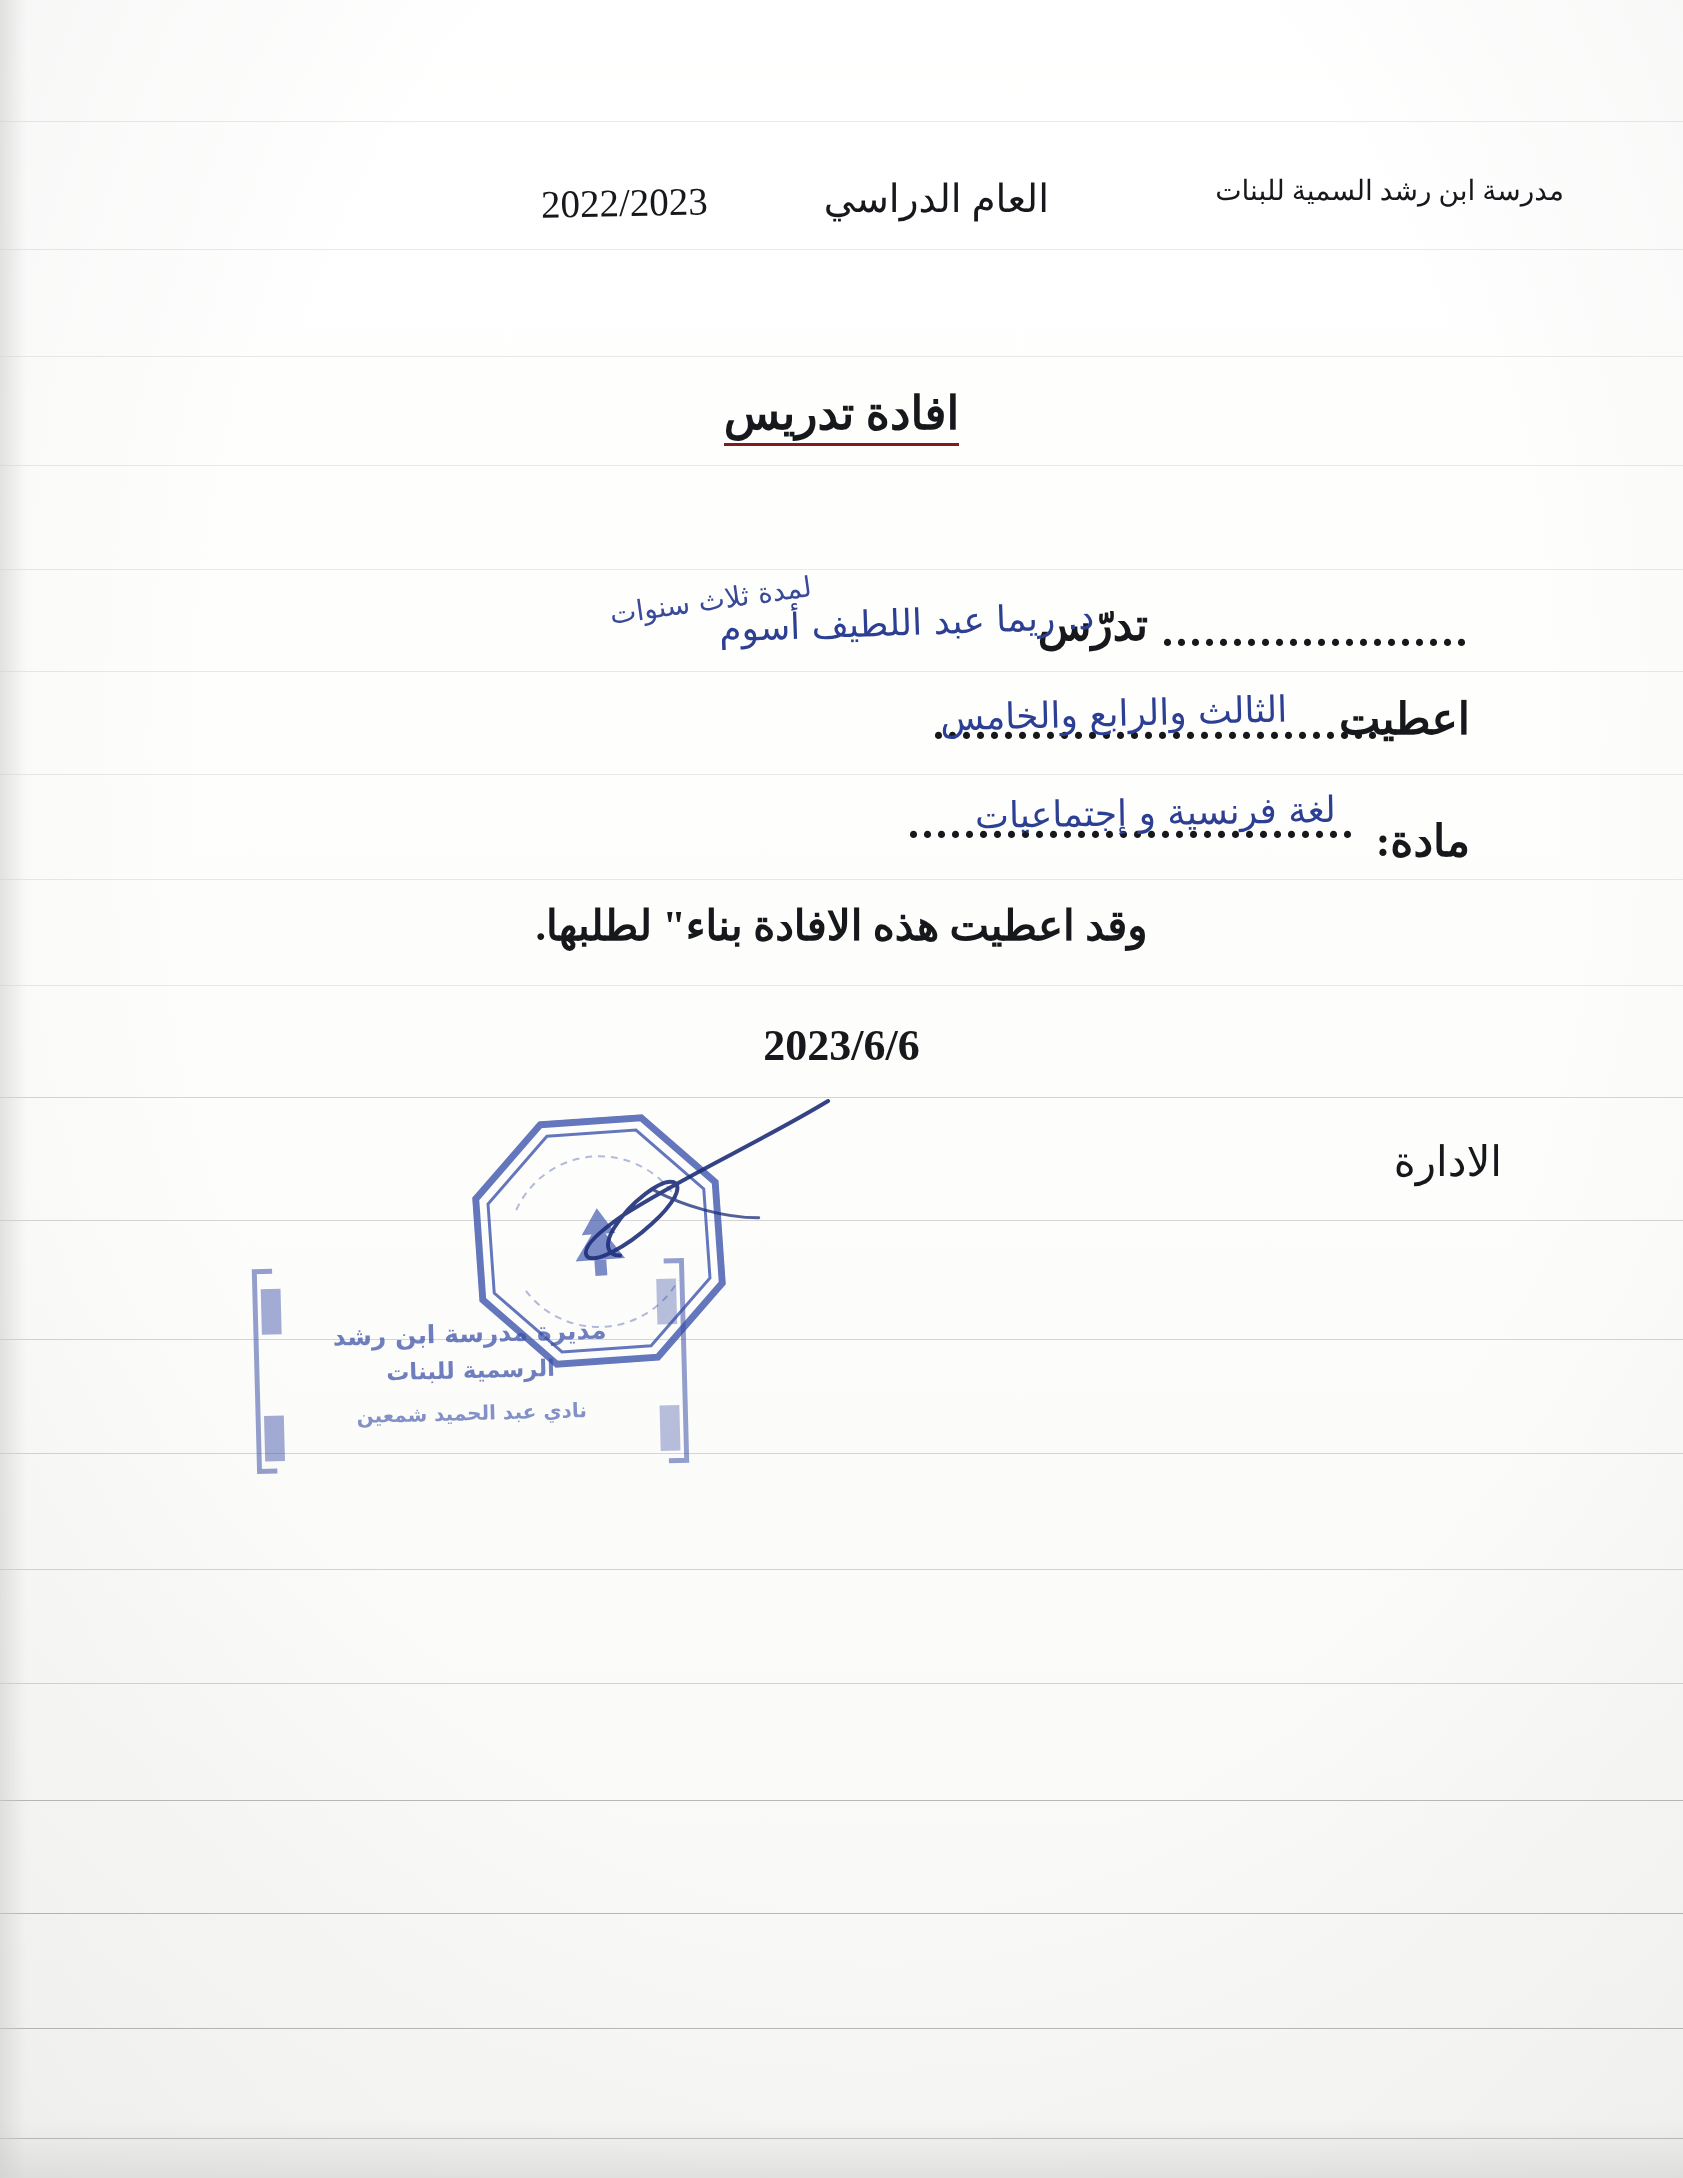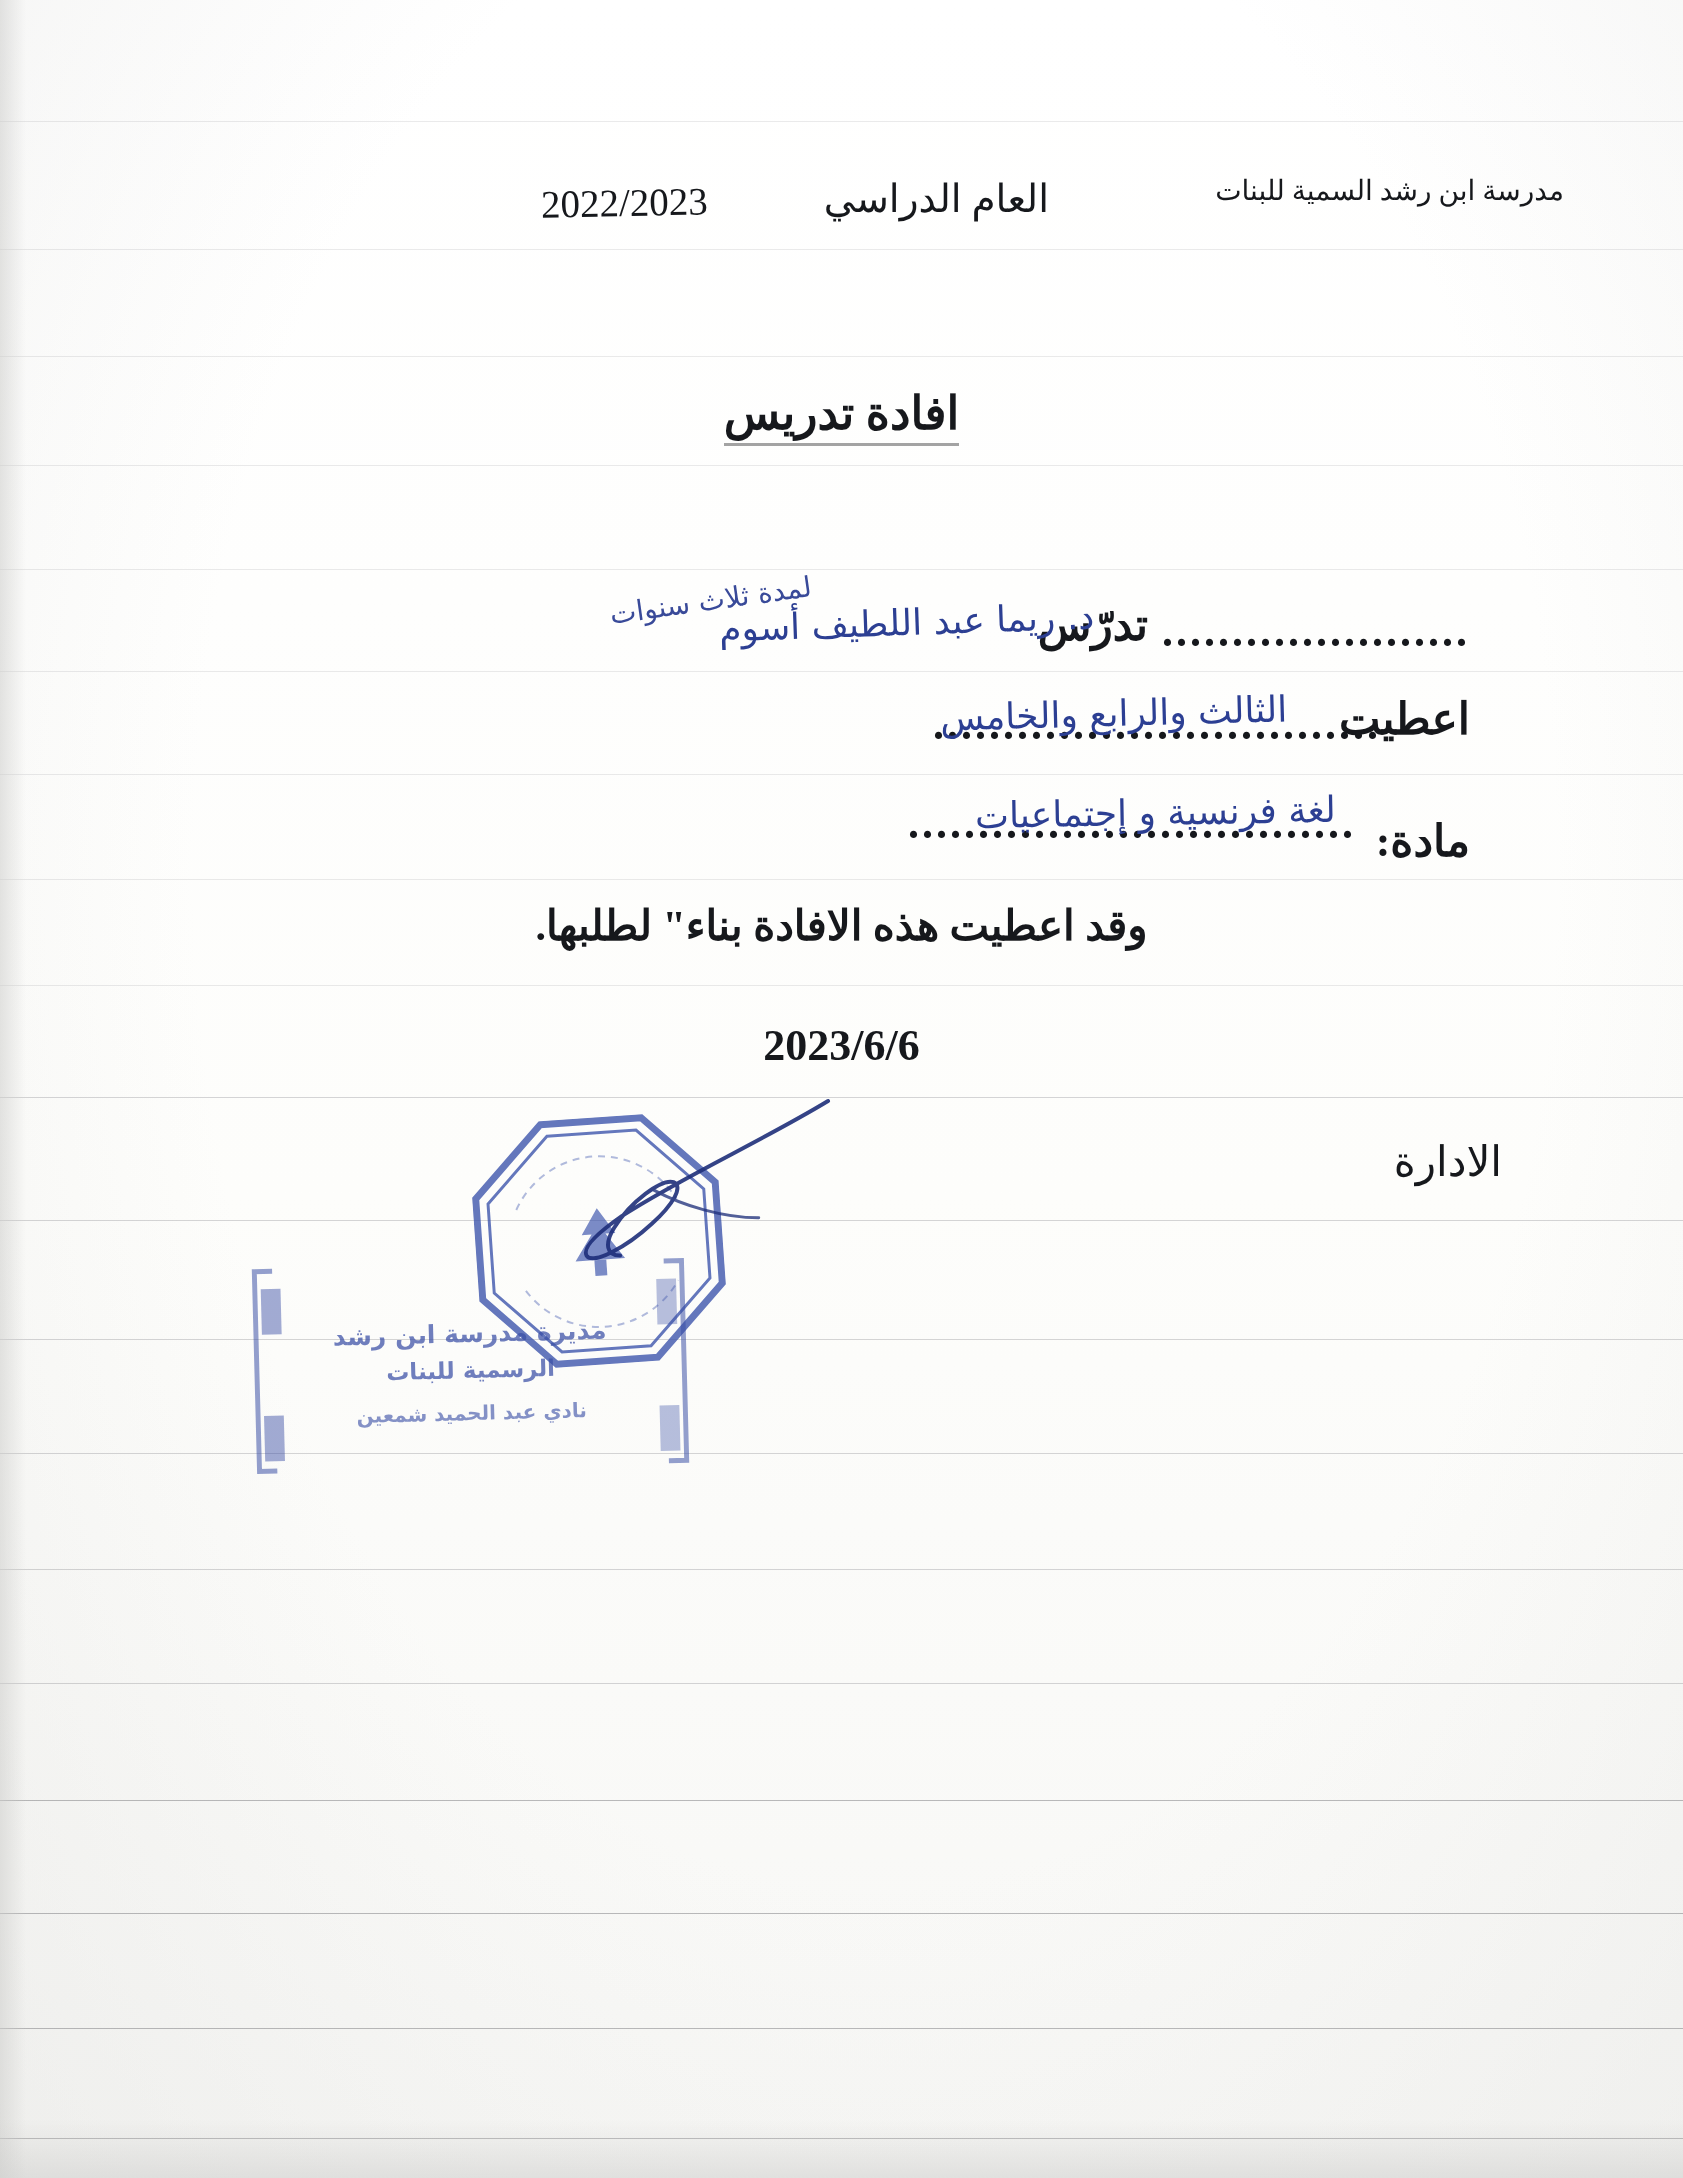--- a/index.html
+++ b/index.html
@@ -82,21 +82,21 @@
   }
 
   #doc-title {
     top: 386px;
     left: 0; right: 0;
     text-align: center;
     font-size: 46px;
     font-weight: 700;
   }
   #doc-title span {
-    border-bottom: 3px solid #a3a3a3;
+    border-bottom: 3px solid #7f1d1d;
     padding-bottom: 4px;
   }
 
   #body-line-1 {
     top: 475px;
     right: 208px;
     font-size: 44px;
     font-weight: 700;
   }
 

